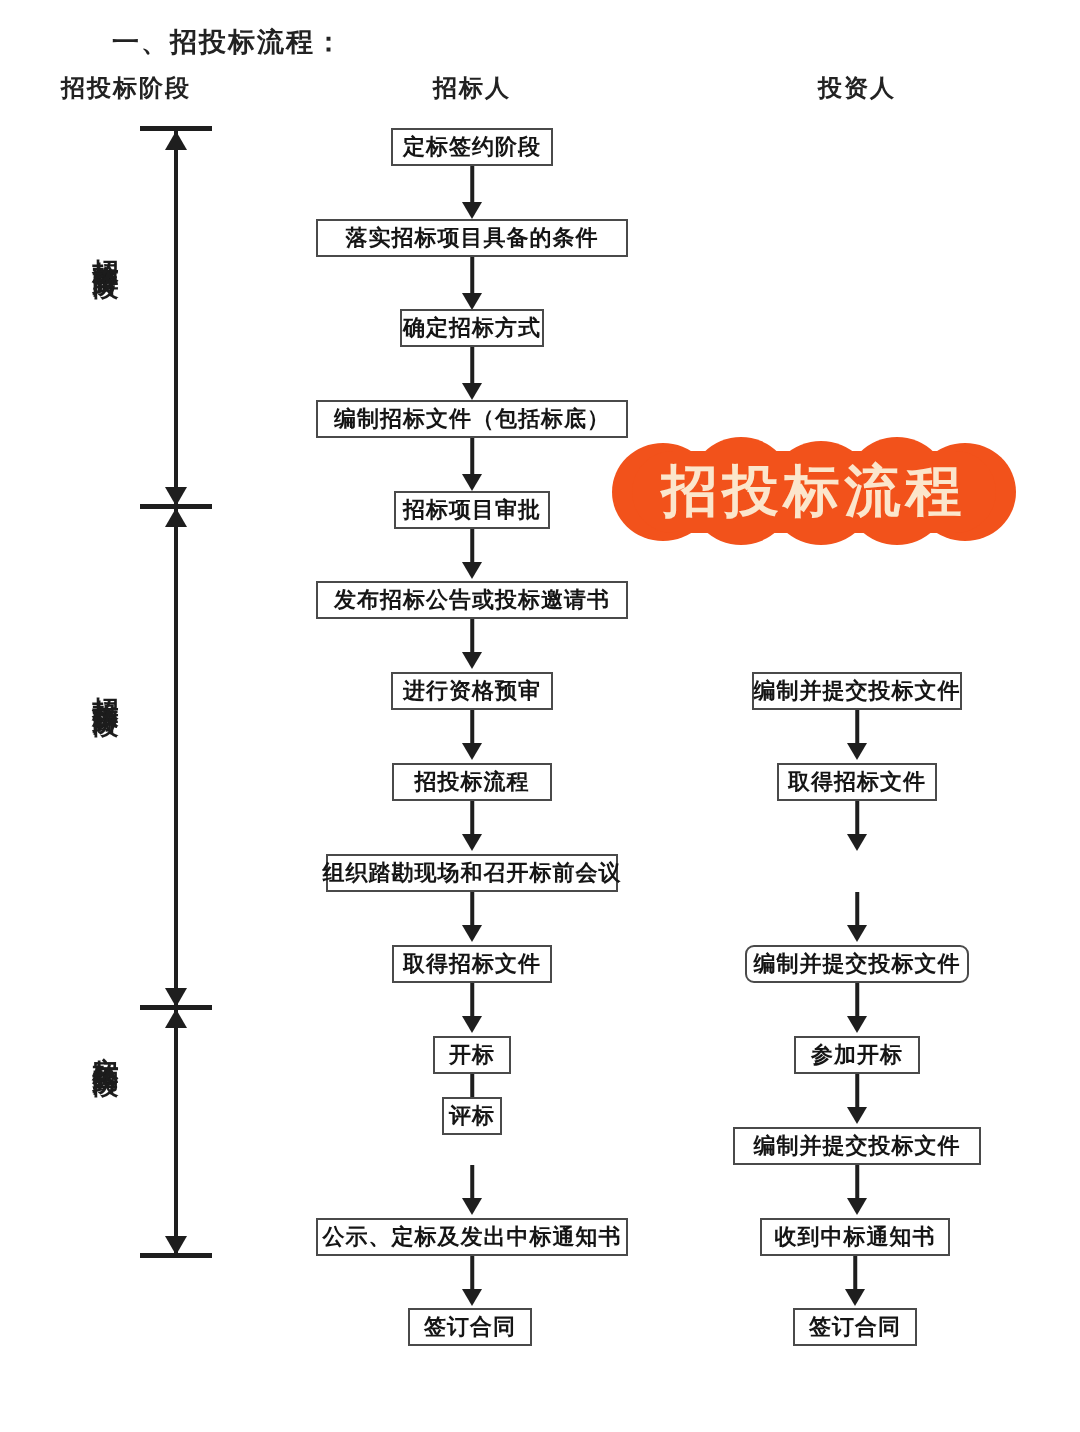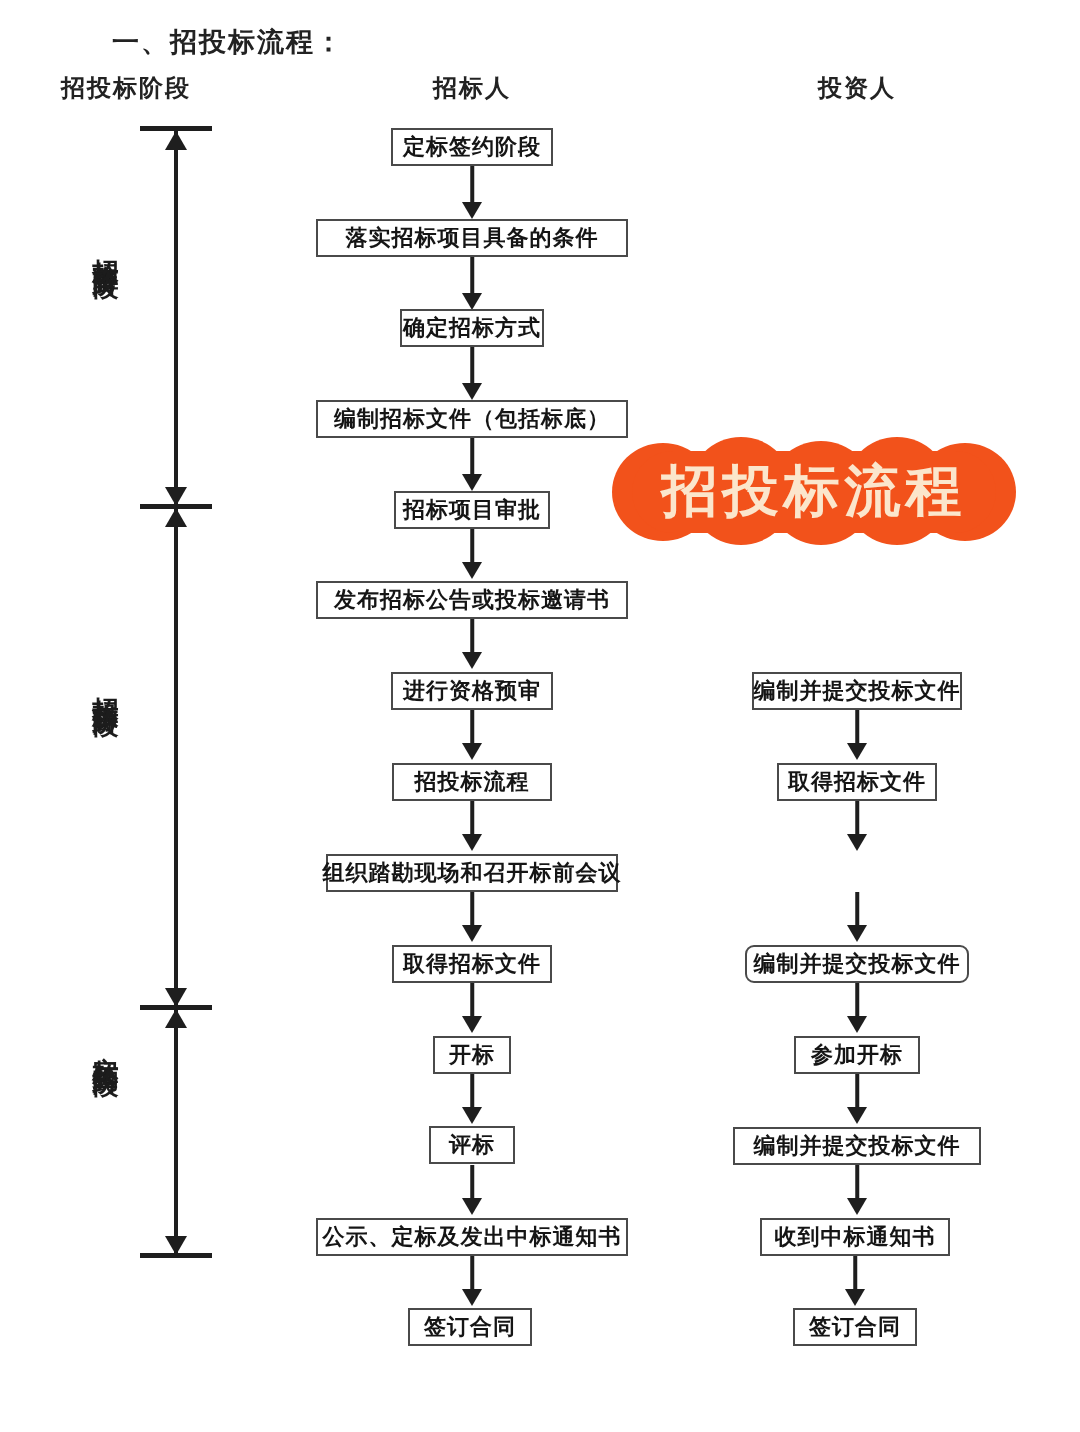--- a/index.html
+++ b/index.html
@@ -227,21 +227,21 @@
   <div class="connector-head" style="left:472px; top:925px;"></div>
 
   <div class="flow-box" style="left:472px; top:945px; width:160px;">取得招标文件</div>
   <div class="connector" style="left:472px; top:983px; height:36px;"></div>
   <div class="connector-head" style="left:472px; top:1016px;"></div>
 
   <div class="flow-box" style="left:472px; top:1036px; width:78px;">开标</div>
   <div class="connector" style="left:472px; top:1074px; height:36px;"></div>
   <div class="connector-head" style="left:472px; top:1107px;"></div>
 
-  <div class="flow-box" style="left:472px; top:1126px; width:86px;">评标</div>
+  <div class="flow-box" style="left:472px; top:1097px; width:60px;">评标</div>
   <div class="connector" style="left:472px; top:1165px; height:36px;"></div>
   <div class="connector-head" style="left:472px; top:1198px;"></div>
 
   <div class="flow-box" style="left:472px; top:1218px; width:312px;">公示、定标及发出中标通知书</div>
   <div class="connector" style="left:472px; top:1256px; height:36px;"></div>
   <div class="connector-head" style="left:472px; top:1289px;"></div>
 
   <div class="flow-box" style="left:470px; top:1308px; width:124px;">签订合同</div>
 
   <div class="flow-box" style="left:857px; top:672px; width:210px;">编制并提交投标文件</div>

